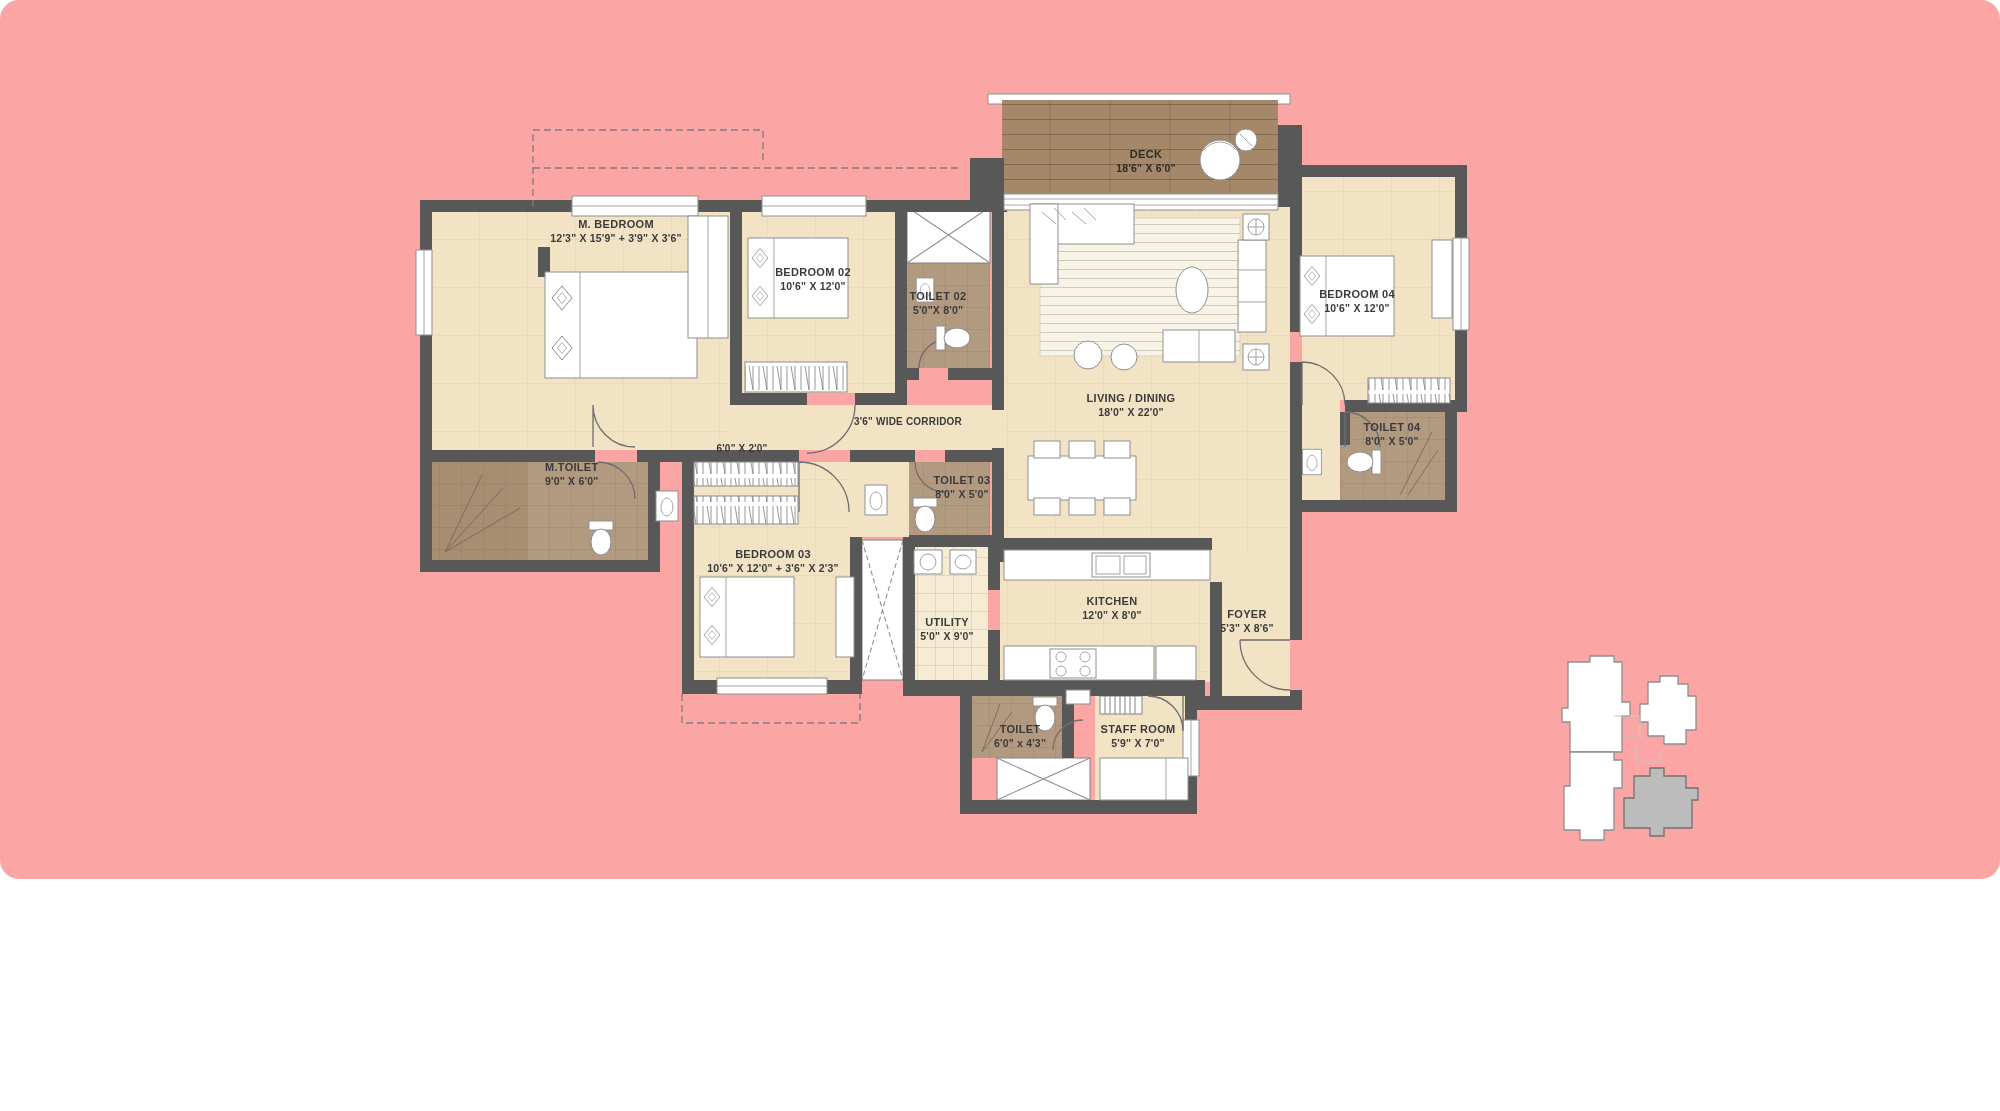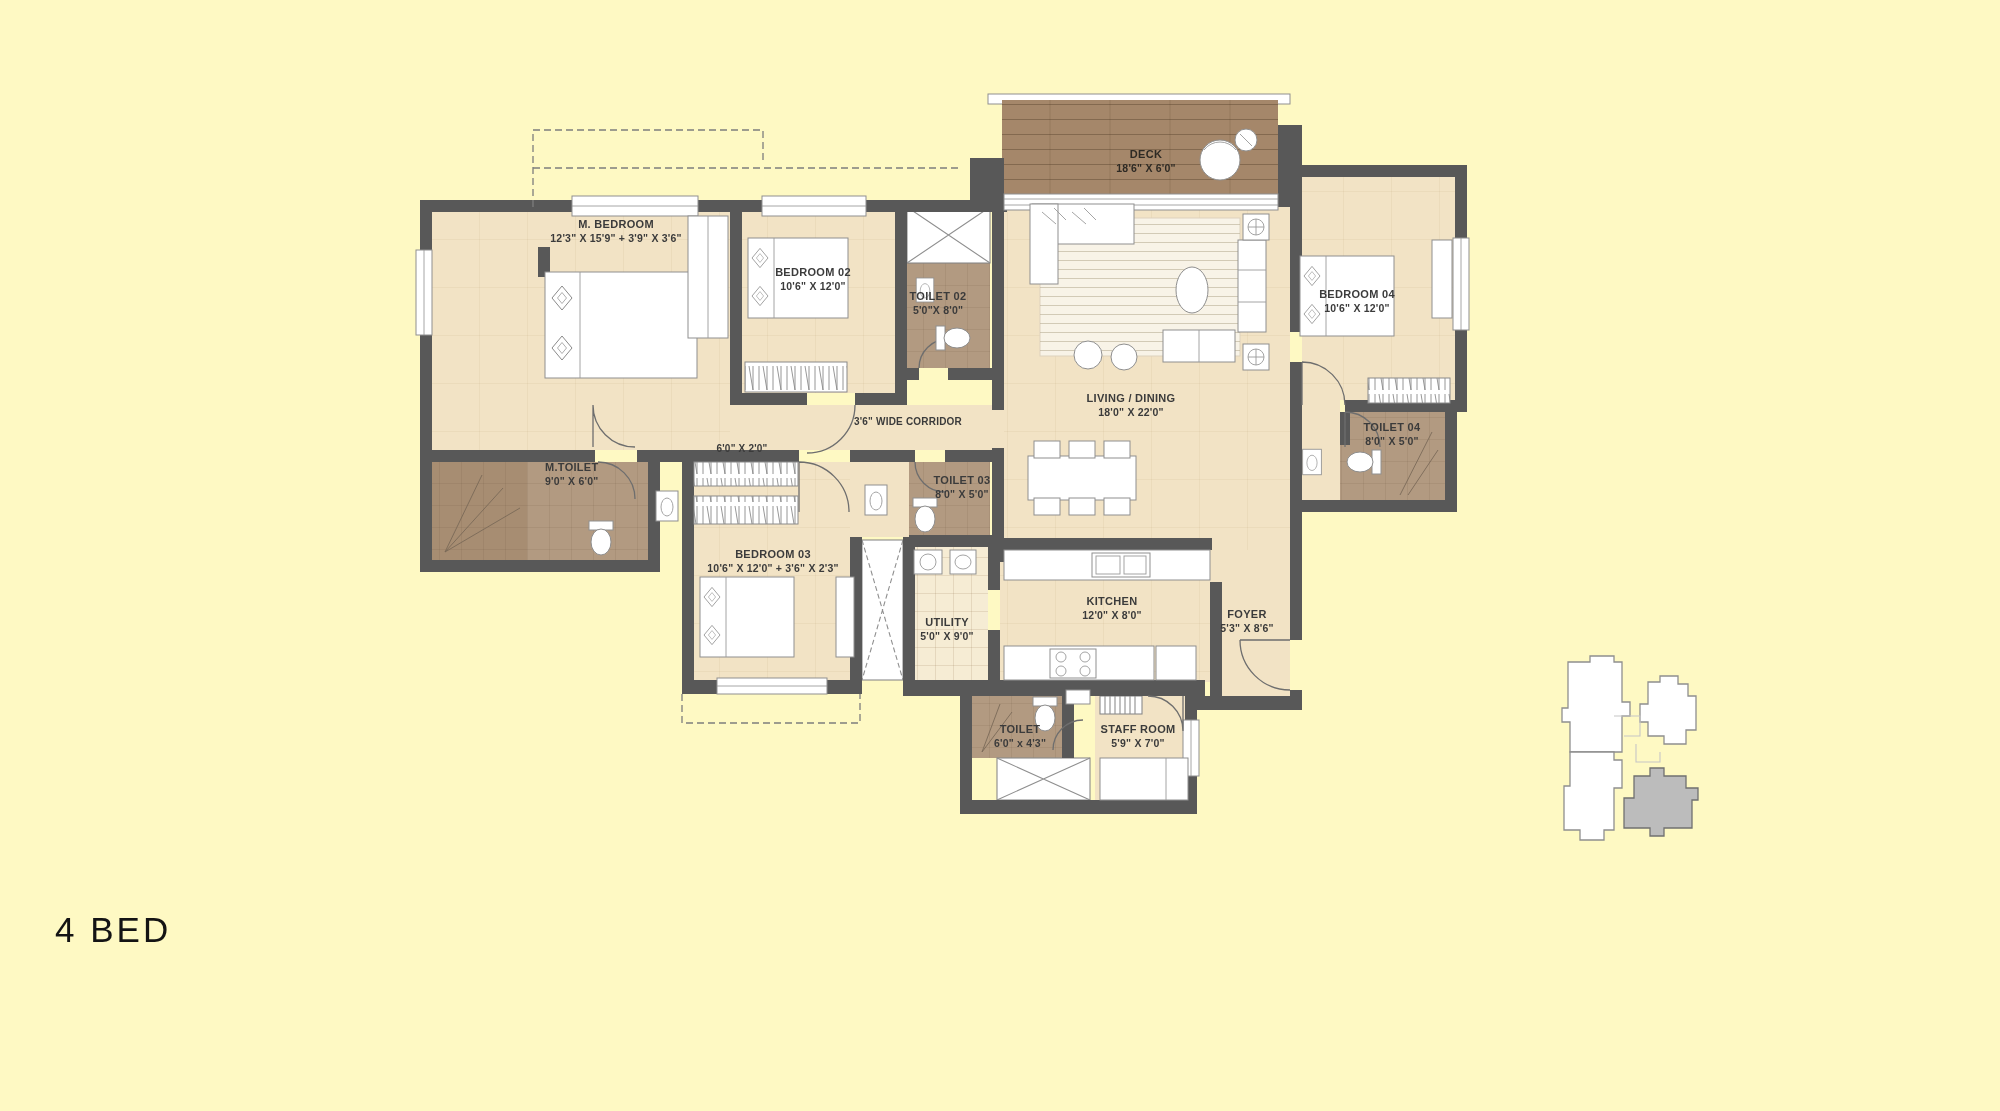--- a/index.html
+++ b/index.html
@@ -1,17 +1,17 @@
 <!DOCTYPE html>
 <html><head>
 <meta charset="utf-8">
 <style>
   html,body{margin:0;padding:0;background:#ffffff;}
-  .stage{position:relative;width:2000px;height:1111px;background:#fef9c3;overflow:hidden;
-         font-family:"Liberation Sans", sans-serif;}
+  .stage{position:relative;width:2000px;height:879px;background:#fca5a5;overflow:hidden;
+         font-family:"Liberation Sans", sans-serif;border-radius:19px;}
   svg text{font-family:"Liberation Sans", sans-serif;}
   .room-name{font-size:11px;font-weight:bold;fill:#3b3b3b;letter-spacing:.3px;}
   .room-dims{font-size:10.5px;font-weight:bold;fill:#3b3b3b;letter-spacing:.2px;}
   .deck-text{fill:#2e2a24;}
   .title-text{font-size:35px;font-weight:400;fill:#141414;letter-spacing:3px;}
   .furn{fill:#ffffff;stroke:#8f8f8f;stroke-width:1;}
   .furnline{fill:none;stroke:#9a9a9a;stroke-width:.9;}
   .doorarc{fill:none;stroke:#6e6e6e;stroke-width:1.3;}
   .win{fill:#ffffff;stroke:#8f8f8f;stroke-width:1;}
   .winline{stroke:#8f8f8f;stroke-width:.8;}

